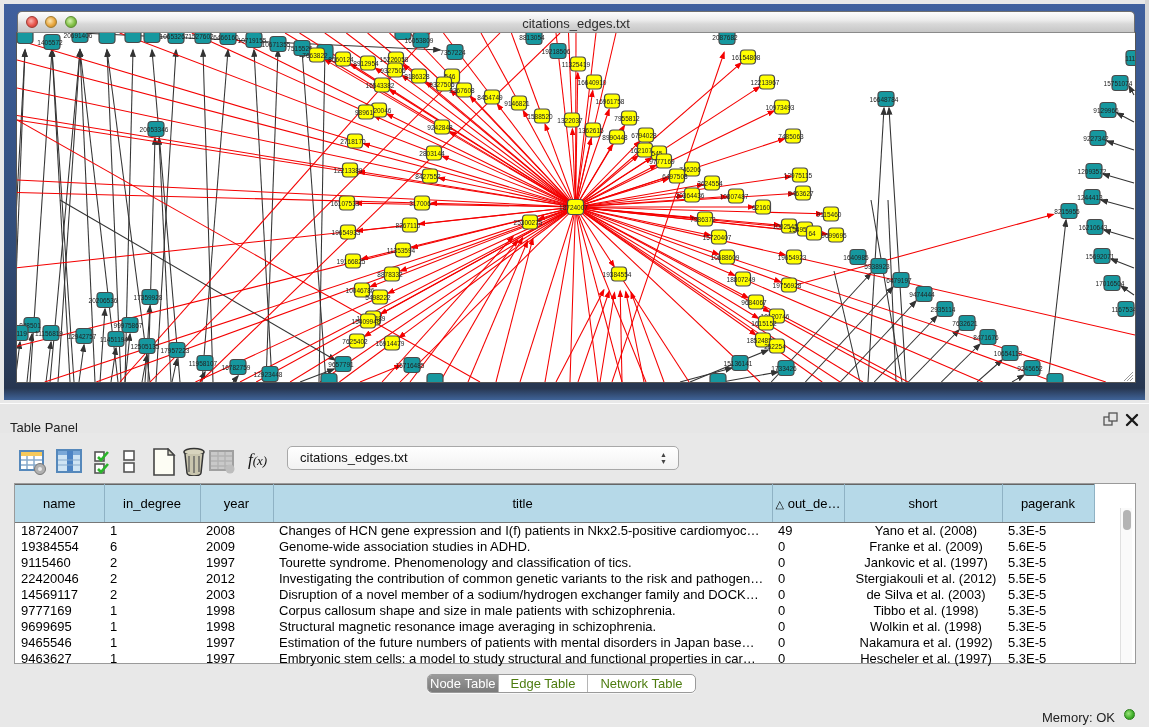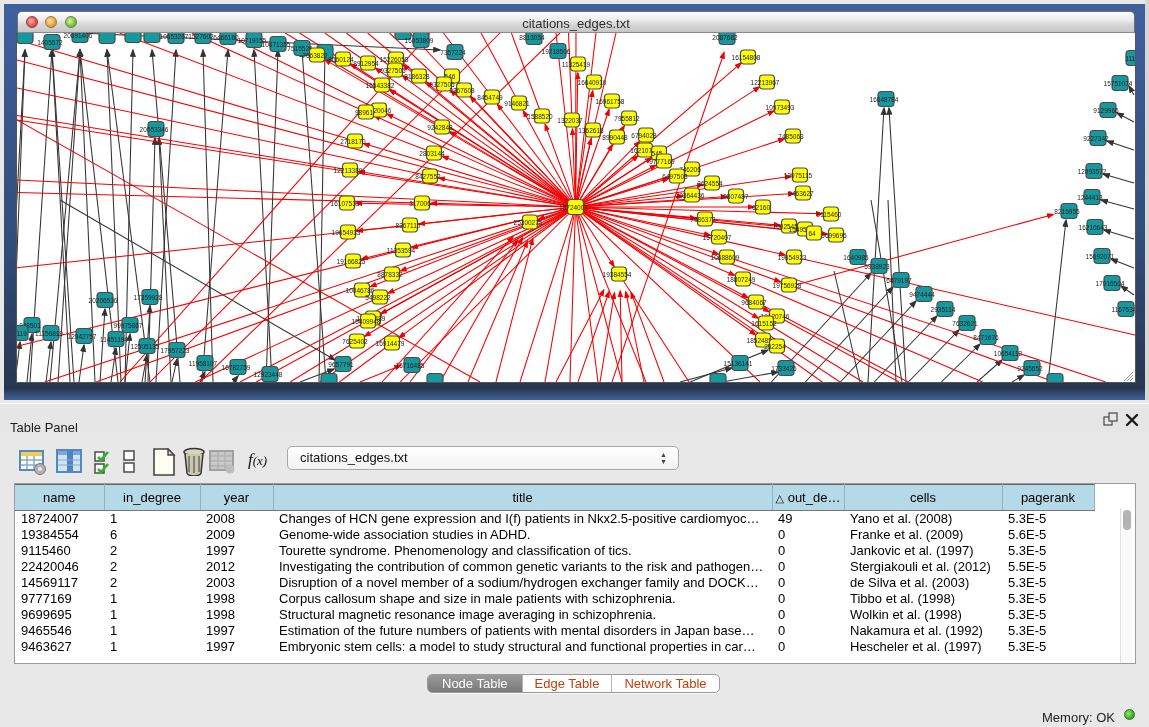--- a/index.html
+++ b/index.html
@@ -13,34 +13,34 @@
 .tl{position:absolute;top:15px;width:12px;height:12px;border-radius:50%}
 .tl.r{left:9px;background:radial-gradient(circle at 4px 4px,#f9b6b0,#e8544a 55%,#b33b33);border:1px solid #9e3832}
 .tl.y{left:28px;background:radial-gradient(circle at 4px 4px,#fbe7b5,#e8a63e 55%,#b37d2a);border:1px solid #9f7a2e}
 .tl.g{left:48px;background:radial-gradient(circle at 4px 4px,#d6f3b2,#82c046 55%,#5d9630);border:1px solid #5c8c33}
 .canvasborder{position:absolute;left:-1px;top:21px;width:1120px;height:351px;border:1px solid #555;background:#fff}
 .tpanel{position:absolute;left:0;top:400px;width:1149px;height:327px;background:#e8e8e8}
 .tphead{position:absolute;left:0;top:3px;width:1149px;height:30px;background:#e6e6e6;border-top:1px solid #fcfcfc}
 .tphead .t{position:absolute;left:10px;top:16px;font-size:13px;color:#1f1f1f}
 .tabrow{position:absolute;left:0;top:270px;width:1149px;height:30px}
 .segs{position:absolute;left:427px;top:4px;height:19px;display:flex;border:1px solid #9a9a9a;border-radius:5px;overflow:hidden;background:#fff;box-shadow:0 1px 0 rgba(255,255,255,.7)}
-.seg{font-size:13px;line-height:17px;padding:0 12px;color:#c2410c;border-left:1px solid #b5b5b5}
+.seg{font-size:13px;line-height:17px;padding:0 12px;color:#4d7c0f;border-left:1px solid #b5b5b5}
 .seg:first-child{border-left:none}
 .seg.sel{background:linear-gradient(180deg,#9a9a9a,#7a7a7a);color:#fff}
 .statusbar{position:absolute;left:0;top:300px;width:1149px;height:27px;background:#e8e8e8}
 .mem{position:absolute;right:34px;top:10px;font-size:13px;color:#222}
 .memdot{position:absolute;right:14px;top:9px;width:11px;height:11px;border-radius:50%;background:radial-gradient(circle at 3.5px 3.5px,#9be47a,#3fae2a 60%,#2c8c1c);border:1px solid #2a7d1a}
 .toolbar{position:absolute;left:0;top:33px;width:1149px;height:45px}
 .combo{position:absolute;left:287px;top:13px;width:392px;height:24px;background:linear-gradient(180deg,#ffffff,#f2f2f2);border:1px solid #a8a8a8;border-radius:5px;font-size:13px;color:#111;line-height:22px;padding-left:12px}
 .stepper{position:absolute;right:8px;top:4px;width:13px;height:15px;font-size:7px;color:#444;text-align:center;line-height:7px}
 .tblwrap{position:absolute;left:14px;top:83px;width:1122px;height:181px;border:1px solid #9a9a9a;background:#fff}
 table.t{border-collapse:collapse;table-layout:fixed;width:1078px;font-size:13px;color:#000}
-table.t th{background:#b6d9e8;font-weight:normal;height:26px;border-right:1px solid #8fb2c4;border-top:1px solid #666;border-bottom:1px solid #777;font-size:13px;padding:0}
+table.t th{background:#b6d9e8;font-weight:normal;height:38px;border-right:1px solid #8fb2c4;border-top:1px solid #666;border-bottom:1px solid #777;font-size:13px;padding:0}
 table.t td{height:16px;padding:0 0 0 6px;white-space:nowrap;overflow:hidden;font-size:13px}
-td.c6{padding-left:0}
+td.c6{text-align:center;padding-left:0}
 .vscroll{position:absolute;right:3px;top:24px;width:12px;height:155px;background:#fafafa;border-left:1px solid #e0e0e0}
 .vthumb{position:absolute;left:2px;top:2px;width:8px;height:20px;border-radius:4px;background:#b4b4b4}
 </style></head><body>
 <div class="desktop"></div>
 <div class="rstrip"></div>
 <div class="netwin">
  <div class="canvasborder"></div>
  <div class="titlebar">
       <div class="title">citations_edges.txt</div>
     </div>
@@ -600,21 +600,21 @@
           <col style="width:158px">
           <col style="width:92px">
         </colgroup>
    <tbody>
           <tr>
             <th>name</th>
             <th>in_degree</th>
             <th>year</th>
             <th>title</th>
             <th><span style="font-size:11px">△</span> out_de…</th>
-            <th>cells</th>
+            <th>short</th>
             <th>pagerank</th>
           </tr>
 <tr>
             <td class="c1">18724007</td>
             <td class="c2">1</td>
             <td class="c3">2008</td>
             <td class="c4">Changes of HCN gene expression and I(f) patients in Nkx2.5-positive cardiomyoc…</td>
             <td class="c5">49</td>
             <td class="c6">Yano et al. (2008)</td>
             <td class="c7">5.3E-5</td>
@@ -692,21 +692,21 @@
             <td class="c7">5.3E-5</td>
           </tr>
   </tbody>
       </table>
   <div class="vscroll">
         <div class="vthumb"></div>
       </div>
  </div>
  <div class="tabrow">
   <div class="segs">
-        <div class="seg sel" style="padding:0 14px">Node Table</div>
+        <div class="seg sel" style="padding:0 2px">Node Table</div>
         <div class="seg">Edge Table</div>
         <div class="seg">Network Table</div>
       </div>
  </div>
  <div class="statusbar">
       <span class="mem">Memory: OK</span>
       <span class="memdot"></span>
     </div>
 </div>
 

